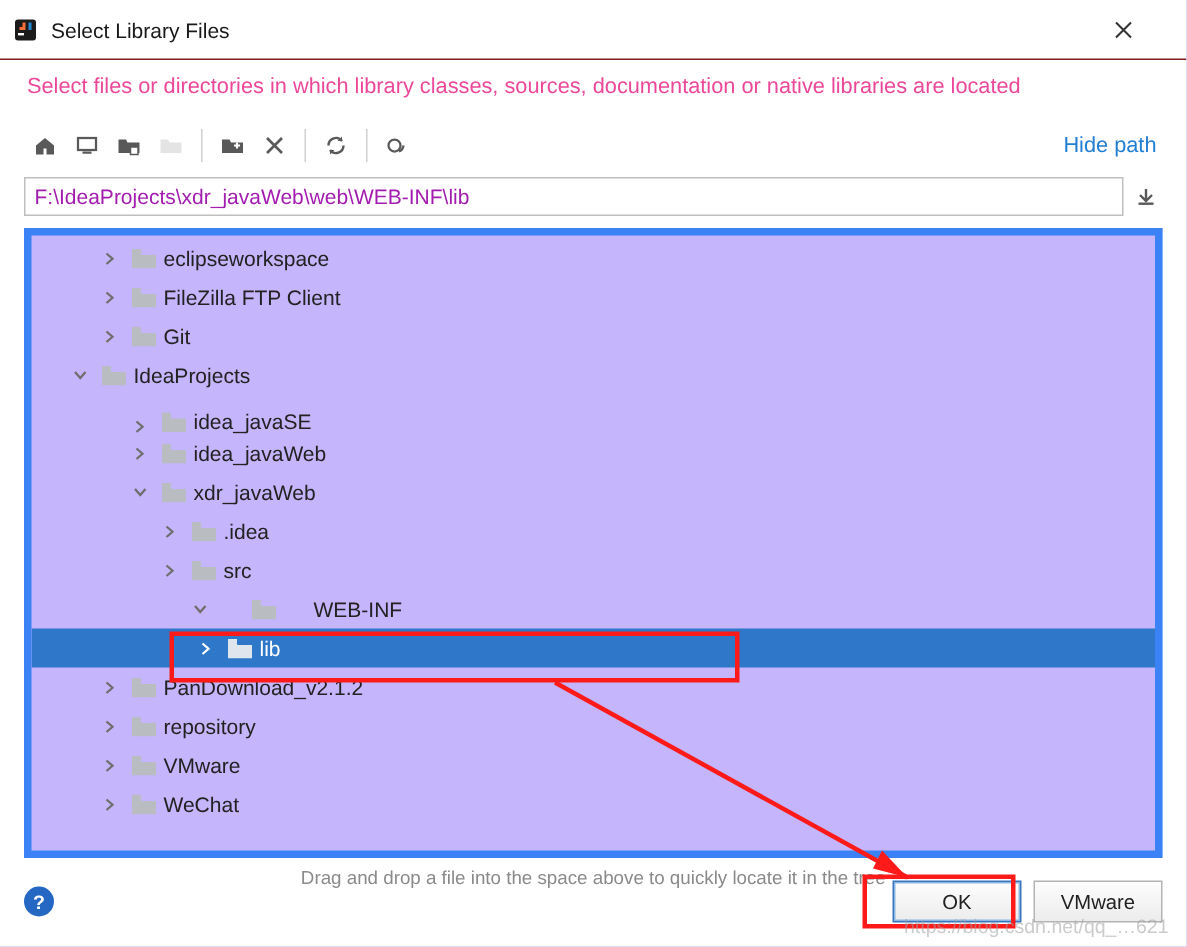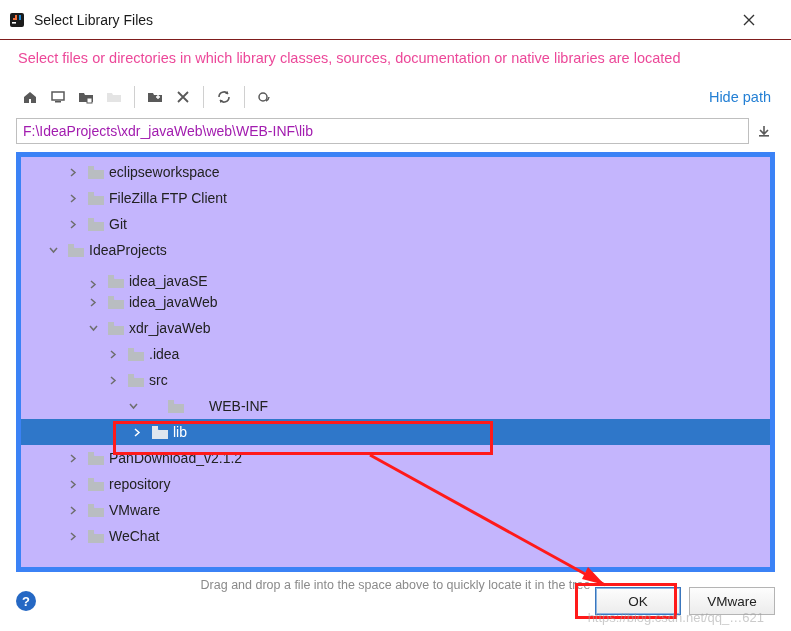--- a/index.html
+++ b/index.html
@@ -26,21 +26,21 @@
 .node.selected { background: #2f77c9; color: #fff; }
 .node.selected .arrow, .node.selected .label { color: #fff; }
 .hint { text-align: center; font-size: 12.5px; color: #8a8a8a; padding: 6px 0 8px 0; }
 .footer { position: absolute; bottom: 8px; left: 0; right: 0; height: 44px; display: flex; align-items: center; padding: 0 16px; }
 .footer .help { width: 20px; height: 20px; border-radius: 50%; background: #2568c4; color: #fff; font-size: 13px; font-weight: bold; display: inline-flex; align-items: center; justify-content: center; cursor: pointer; }
 .footer .spacer { flex: 1; }
 .footer button { min-width: 86px; height: 28px; border: 1px solid #b4b4b4; background: linear-gradient(#fdfdfd,#ececec); font-size: 13.5px; color: #222; cursor: pointer; margin-left: 8px; }
 .footer button.primary { border: 1px solid #3a76bd; box-shadow: inset 0 0 0 1px #8bb6e4; }
 .redbox { position: absolute; border: 3px solid #ff1a1a; pointer-events: none; }
 .arrow-svg { position: absolute; pointer-events: none; }
-.watermark { position: absolute; right: 27px; bottom: 6px; font-size: 13px; color: rgba(160,160,160,0.55); pointer-events: none; }
+.watermark { position: absolute; right: 12px; bottom: 6px; font-size: 13px; color: rgba(160,160,160,0.55); pointer-events: none; }
 svg { display: block; }
 </style>
 </head>
 <body>
 
 <div class="titlebar">
   <span class="app-icon">
     <svg width="16" height="16" viewBox="0 0 16 16">
         <rect x="1" y="1" width="14" height="14" rx="2" fill="#1b1b1b"></rect>
         <rect x="3" y="10" width="4" height="1.6" fill="#fff"></rect>

